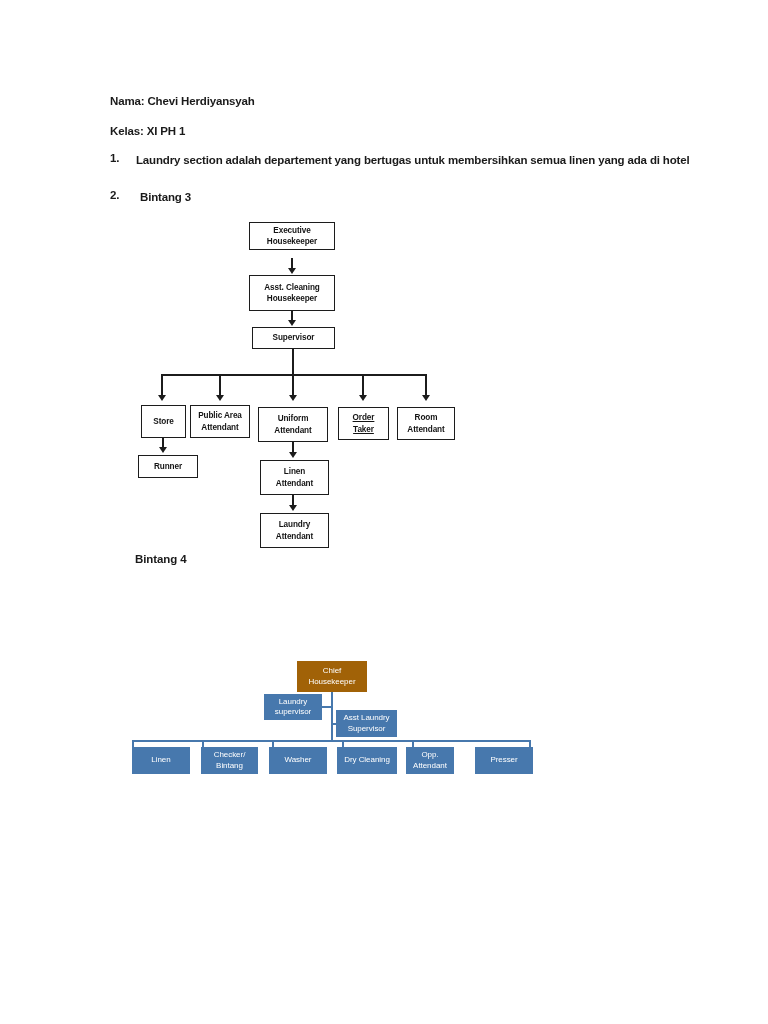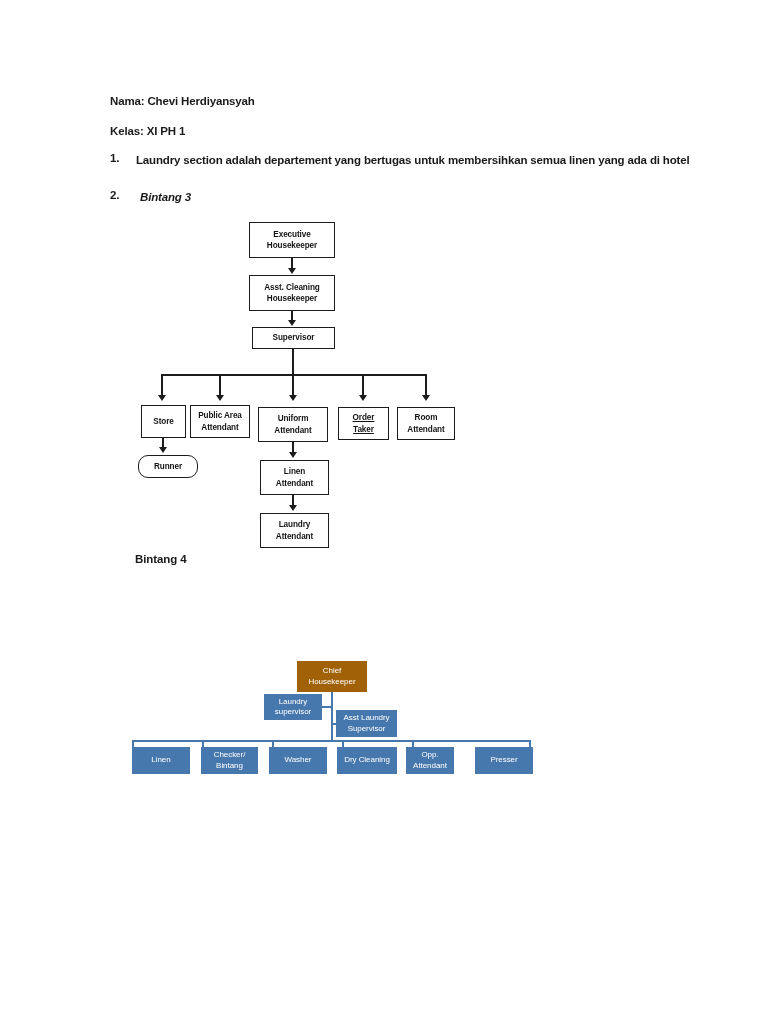--- a/index.html
+++ b/index.html
@@ -52,21 +52,21 @@
     font-size: 11.5px;
     font-weight: bold;
   }
   .list-body {
     display: block;
     margin-left: 26px;
     line-height: 16px;
   }
   #list-1 { left: 110px; top: 152px; width: 580px; }
   #list-2 { left: 110px; top: 189px; width: 300px; }
-  #list-2 .list-body { text-indent: 4px; font-style: italic; }
+  #list-2 .list-body { text-indent: 4px; }
 
   #bintang4-label {
     position: absolute;
     left: 135px;
     top: 553px;
     font-size: 11.5px;
     font-weight: bold;
     letter-spacing: -0.1px;
     color: #1a1a1a;
   }
@@ -141,21 +141,21 @@
 
   <div class="list-item" id="list-2">
     <span class="list-num">2.</span>
     <span class="list-body">Bintang 3</span>
   </div>
 
   <div id="bintang4-label">Bintang 4</div>
 
   <div>
 
-    <div class="c1box" style="left:249px; top:222px; width:86px; height:36px;">
+    <div class="c1box" style="left:249px; top:222px; width:86px; height:28px;">
       <div>
         <span>Executive</span>
         <span>Housekeeper</span>
       </div>
     </div>
     <div class="c1line c1vert" style="left:291px; top:258px; height:14px;"></div>
     <div class="arrow-down" style="left:288px; top:268px;"></div>
 
     <div class="c1box" style="left:249px; top:275px; width:86px; height:36px;">
       <div>
@@ -220,21 +220,21 @@
 
     <div class="c1box" style="left:397px; top:407px; width:58px; height:33px;">
       <div>
         <span>Room</span>
         <span>Attendant</span>
       </div>
     </div>
 
     <div class="c1line c1vert" style="left:162px; top:438px; height:12px;"></div>
     <div class="arrow-down" style="left:159px; top:447px;"></div>
-    <div class="c1box" style="left:138px; top:455px; width:60px; height:23px;border-radius:10px;">
+    <div class="c1box" style="left:138px; top:455px; width:60px; height:23px;">
       <div>
           <span>Runner</span>
         </div>
     </div>
 
     <div class="c1line c1vert" style="left:292px; top:442px; height:14px;"></div>
     <div class="arrow-down" style="left:289px; top:452px;"></div>
     <div class="c1box" style="left:260px; top:460px; width:69px; height:35px;">
       <div>
         <span>Linen</span>

